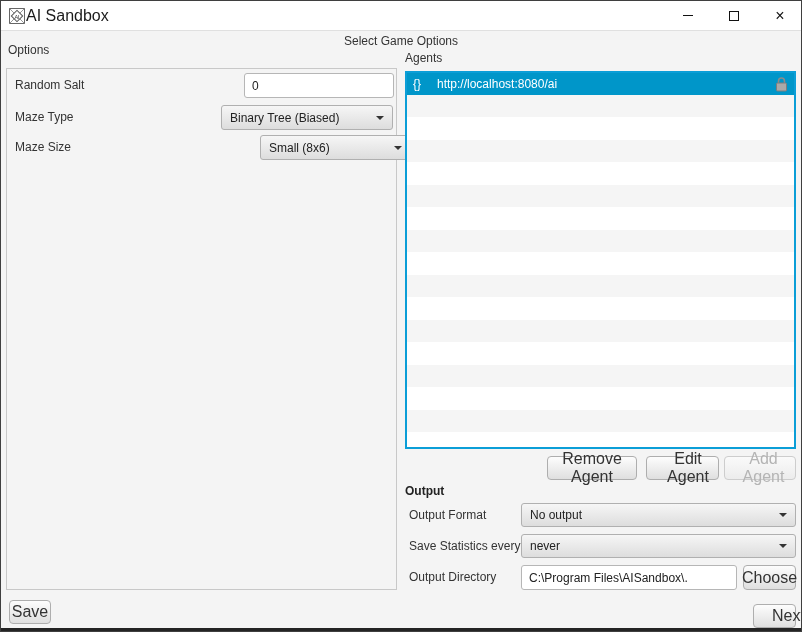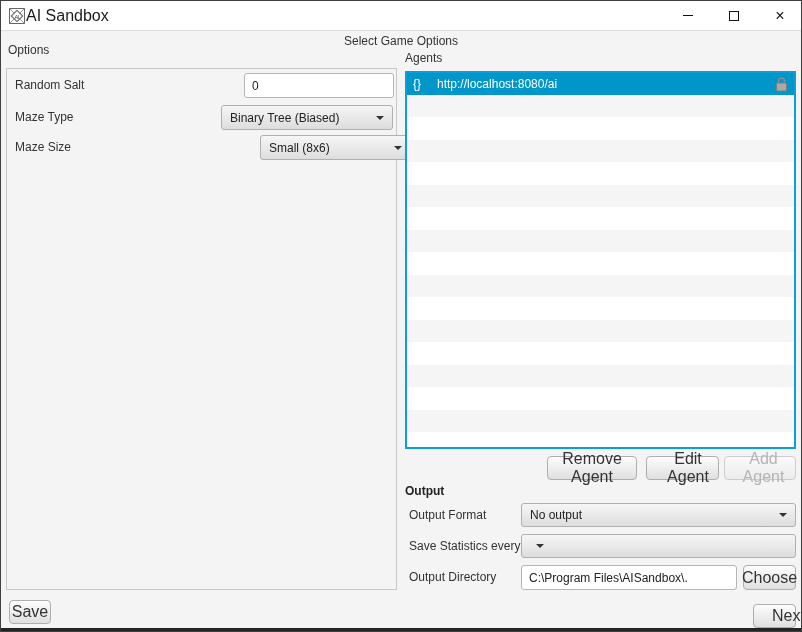--- a/index.html
+++ b/index.html
@@ -128,20 +128,21 @@
   <div class="output-title" style="left:404px; top:483px;">Output</div>
 
   <div class="field-label" style="left:408px; top:502px; line-height:24px;">Output Format</div>
   <div class="combo" style="left:520px; top:502px; width:275px; height:24px;">
     <span class="combo-text">No output</span>
     <span class="arrow"></span>
   </div>
 
   <div class="field-label" style="left:408px; top:533px; line-height:24px;">Save Statistics every</div>
   <div class="combo" style="left:520px; top:533px; width:275px; height:24px;">
+    <span class="combo-text">never</span>
     <span class="arrow"></span>
   </div>
 
   <div class="field-label" style="left:408px; top:564px; line-height:25px;">Output Directory</div>
   <input class="text-input" style="left: 520px; top: 564px; width: 216px; height: 25px;" value="C:\Program Files\AISandbox\.">
   <button class="btn" style="left:742px; top:564px; width:53px; height:25px;">Choose</button>
 
   <button class="btn" style="left:8px; top:599px; width:42px; height:24px;">Save</button>
   <button class="btn" style="left:752px; top:603px; width:43px; height:24px;padding-left:28px;">Next</button>
 

